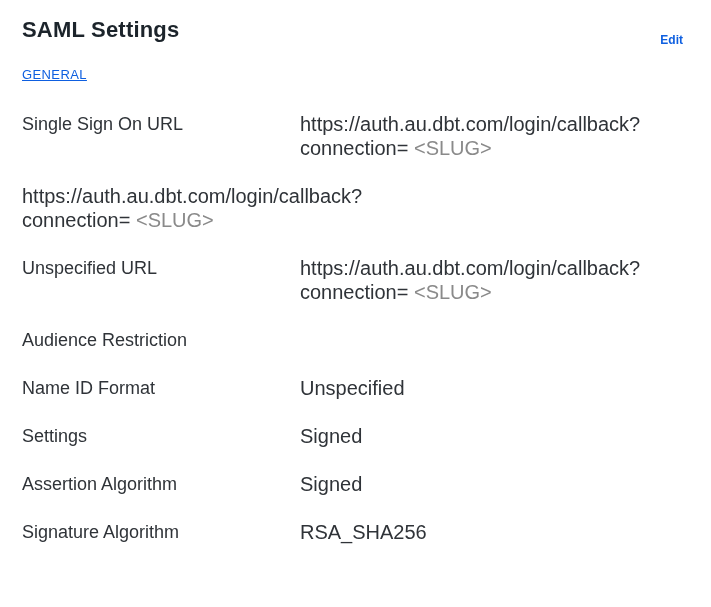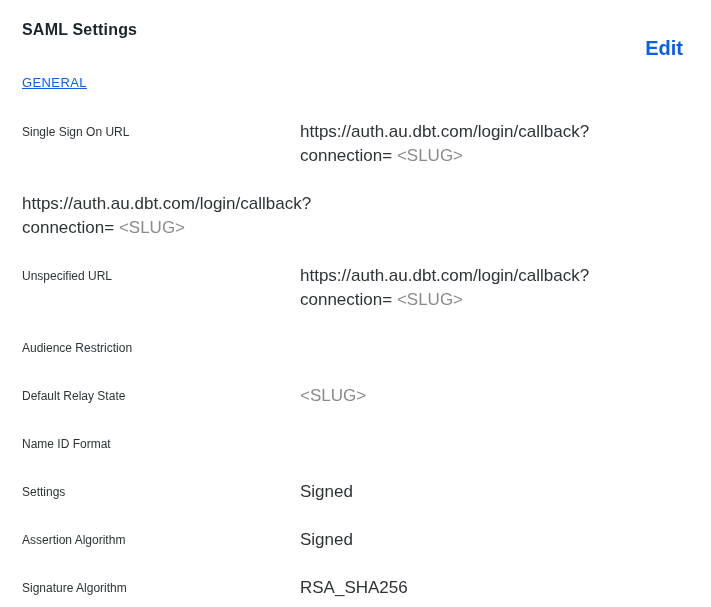--- a/index.html
+++ b/index.html
@@ -23,31 +23,31 @@
     padding: 18px 28px 0 22px;
     overflow: hidden;
     position: relative;
   }
   .header {
     display: flex;
     justify-content: space-between;
     align-items: flex-start;
   }
   .title {
-    font-size: 16px;
+    font-size: 22px;
     font-weight: 700;
     line-height: 24px;
     letter-spacing: 0.2px;
     color: var(--title_text);
   }
   .edit-link {
-    font-size: 20px;
+    font-size: 12px;
     font-weight: 700;
     line-height: 20px;
-    margin-top: 20px;
+    margin-top: 12px;
     color: var(--accent);
     cursor: pointer;
     text-decoration: none;
   }
   .section-label {
     margin-top: 16px;
     font-size: 13px;
     font-weight: 500;
     line-height: 18px;
     letter-spacing: 0.4px;
@@ -55,27 +55,27 @@
     text-decoration: underline;
   }
   .rows { margin-top: 28px; }
   .row {
     display: flex;
     margin-bottom: 24px;
   }
   .row-label {
     flex: 0 0 278px;
     width: 278px;
-    font-size: 12px;
+    font-size: 18px;
     line-height: 24px;
     color: var(--body_text);
     padding-right: 12px;
   }
   .row-value {
-    font-size: 17px;
+    font-size: 20px;
     line-height: 24px;
     color: var(--body_text);
     max-width: 330px;
   }
   .value-line1:empty { display: none; }
   .value-line1 { display: block; }
   .slug { color: var(--slug_text); }
 </style>
 </head>
 <body>
@@ -102,27 +102,24 @@
 
     <div class="row">
       <div class="row-label">Unspecified URL</div>
       <div class="row-value"><span class="value-line1">https://auth.au.dbt.com/login/callback?</span><span>connection=</span><span class="slug"> &lt;SLUG&gt;</span></div>
     </div>
 
     <div class="row">
       <div class="row-label">Audience Restriction</div>
     </div>
 
-    <div class="row">
-      <div class="row-label">Default Relay State</div>
-      <div class="row-value"><span></span><span class="slug">&lt;SLUG&gt;</span></div>
-    </div>
 
     <div class="row">
       <div class="row-label">Name ID Format</div>
+      <div class="row-value"><span>Unspecified</span><span class="slug"></span></div>
     </div>
 
     <div class="row">
       <div class="row-label">Settings</div>
       <div class="row-value"><span>Signed</span><span class="slug"></span></div>
     </div>
 
     <div class="row">
       <div class="row-label">Assertion Algorithm</div>
       <div class="row-value"><span>Signed</span><span class="slug"></span></div>

